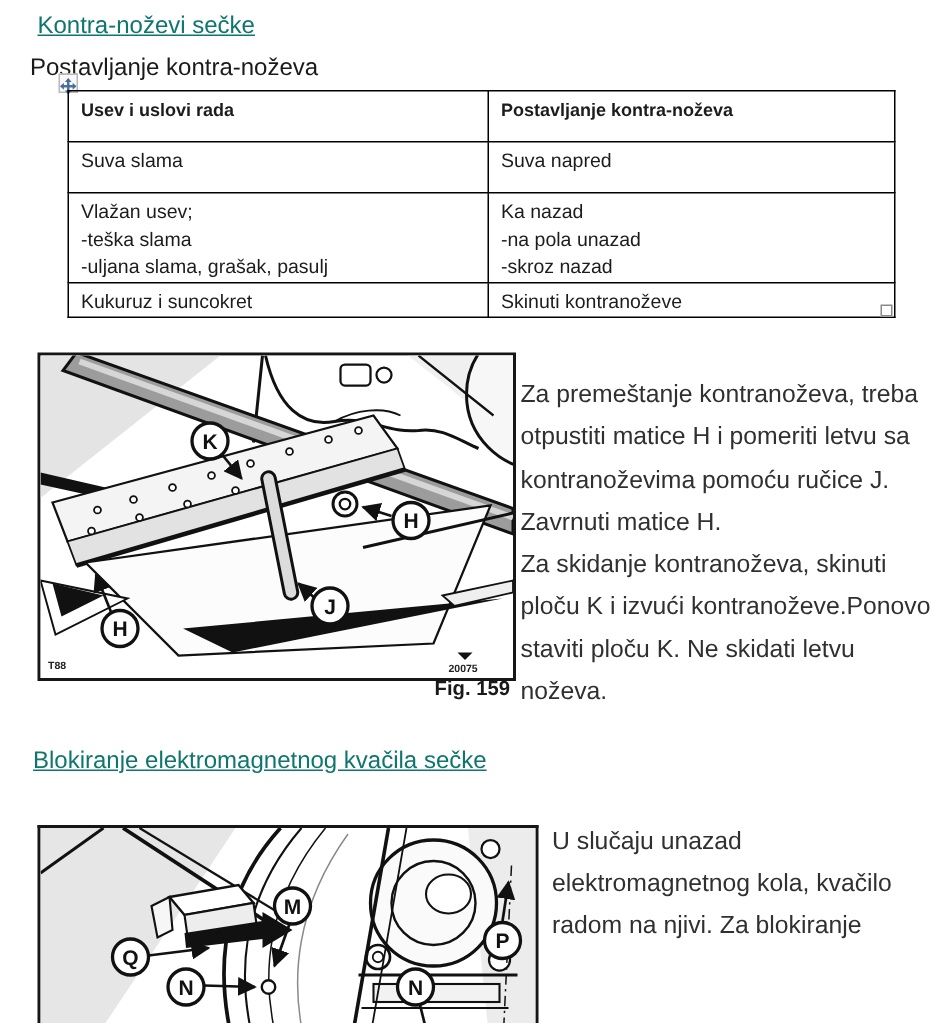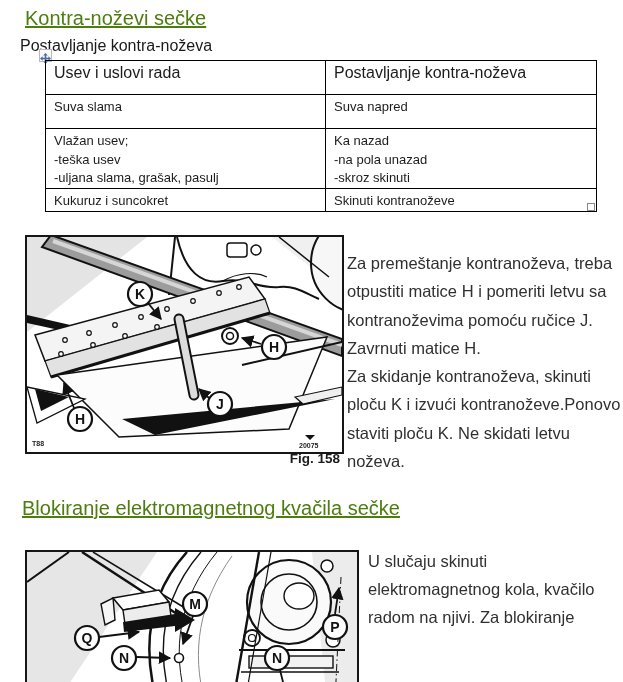--- a/index.html
+++ b/index.html
@@ -1,40 +1,40 @@
 <!DOCTYPE html>
 <html><head>
 <meta charset="utf-8">
 <style>
   html,body{margin:0;padding:0;}
   .screen{
     position:relative;width:623px;height:682px;background:#ffffff;
     font-family:"Liberation Sans", sans-serif;color:#1f1f1f;overflow:hidden;
   }
   .h-underline{
-    position:absolute;font-size:20px;line-height:20px;color:#4d7c0f;
+    position:absolute;font-size:16px;line-height:20px;color:#0f766e;
     text-decoration:underline;white-space:nowrap;
   }
   .h-plain{
     position:absolute;font-size:16px;line-height:20px;color:#1a1a1a;white-space:nowrap;
   }
   #heading1{left:25px;top:8px;}
   #heading2{left:20px;top:36px;}
   #heading3{left:22px;top:498px;}
 
   
   .doc-table{
     position:absolute;left:45px;top:60px;width:551px;
     border-collapse:collapse;table-layout:fixed;font-size:13px;color:#1c1c1c;
   }
   .doc-table td,.doc-table th{
     border:1px solid #000;vertical-align:top;padding:3px 8px 0 8px;
     line-height:18.5px;text-align:left;font-weight:normal;
   }
-  .doc-table th{font-weight:normal;font-size:16px;}
+  .doc-table th{font-weight:bold;font-size:12px;}
   .col-usev{width:280px;}
   .col-post{width:271px;}
   .row-head{height:34px;} .row-1{height:34px;} .row-2{height:60px;} .row-3{height:21px;}
 
   .tbl-move-handle{
     position:absolute;left:39px;top:49px;width:13px;height:13px;
     border:1px solid #b9b9b9;background:#fafafa;box-sizing:border-box;
   }
   .tbl-resize-handle{
     position:absolute;left:587px;top:203px;width:8px;height:8px;
@@ -99,27 +99,27 @@
       <td>
         <div>Suva slama</div>
       </td>
       <td>
         <div>Suva napred</div>
       </td>
     </tr>
     <tr class="row-2">
       <td>
         <div>Vlažan usev;</div>
-        <div>-teška usev</div>
+        <div>-teška slama</div>
         <div>-uljana slama, grašak, pasulj</div>
       </td>
       <td>
         <div>Ka nazad</div>
         <div>-na pola unazad</div>
-        <div>-skroz skinuti</div>
+        <div>-skroz nazad</div>
       </td>
     </tr>
     <tr class="row-3">
       <td>
         <div>Kukuruz i suncokret</div>
       </td>
       <td>
         <div>Skinuti kontranoževe</div>
       </td>
     </tr>
@@ -198,21 +198,21 @@
         <circle cx="53" cy="182" r="12" fill="#fff" stroke="#111" stroke-width="2.2"></circle>
         <text class="lbl" x="53" y="187" text-anchor="middle">H</text>
       </g>
 
       <text class="stamp" x="5" y="209">T88</text>
       <path d="M278,198 l5,5 l5,-5 z" fill="#111"></path>
       <text class="stamp" x="272" y="211">20075</text>
     </svg>
   </div>
 
-  <div class="fig1-caption">Fig. 158</div>
+  <div class="fig1-caption">Fig. 159</div>
 
   <div id="para1" class="para">
     <div>Za premeštanje kontranoževa, treba</div>
     <div>otpustiti matice H i pomeriti letvu sa</div>
     <div>kontranoževima pomoću ručice J.</div>
     <div>Zavrnuti matice H.</div>
     <div>Za skidanje kontranoževa, skinuti</div>
     <div>ploču K i izvući kontranoževe.Ponovo</div>
     <div>staviti ploču K. Ne skidati letvu</div>
     <div>noževa.</div>
@@ -274,18 +274,18 @@
         <text class="lbl" x="97" y="111" text-anchor="middle">N</text>
         <circle cx="308" cy="75" r="12" fill="#fff" stroke="#111" stroke-width="2.2"></circle>
         <text class="lbl" x="308" y="80" text-anchor="middle">P</text>
         <circle cx="250" cy="106" r="12" fill="#fff" stroke="#111" stroke-width="2.2"></circle>
         <text class="lbl" x="250" y="111" text-anchor="middle">N</text>
       </g>
     </svg>
   </div>
 
   <div id="para2" class="para">
-    <div>U slučaju skinuti</div>
+    <div>U slučaju unazad</div>
     <div>elektromagnetnog kola, kvačilo</div>
     <div>radom na njivi. Za blokiranje</div>
   </div>
 
 </div>
 
 </body></html>

